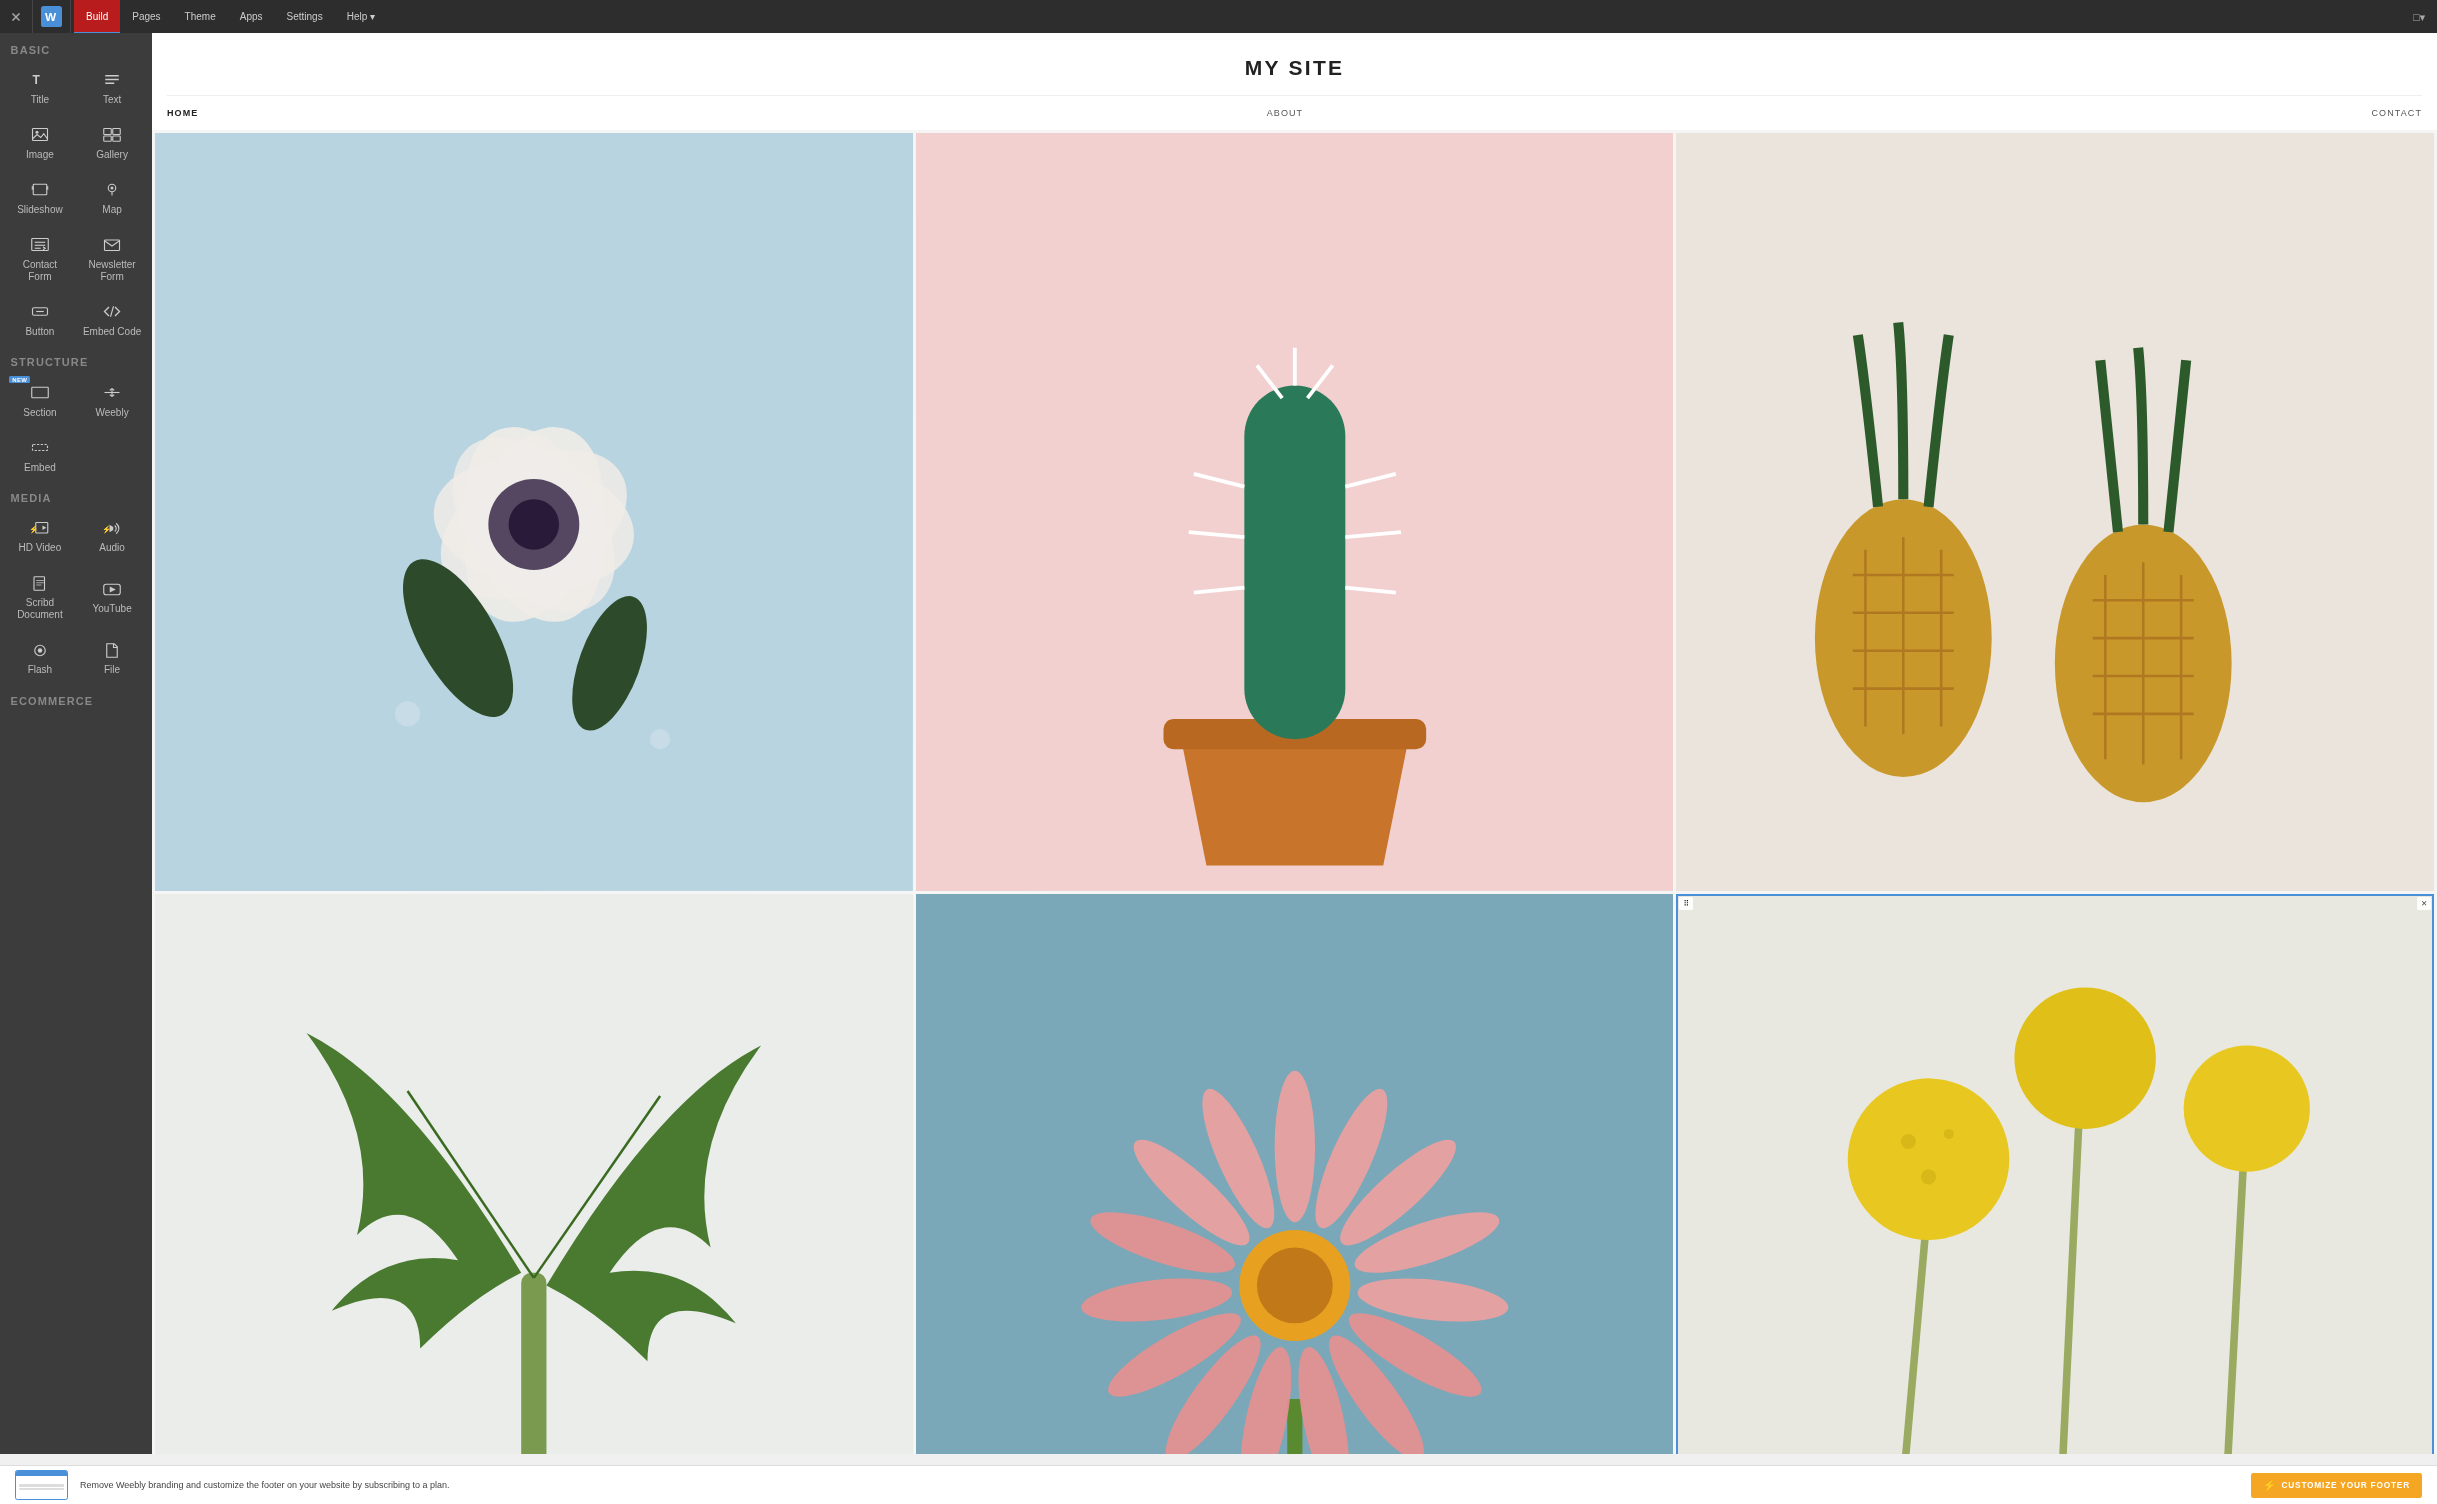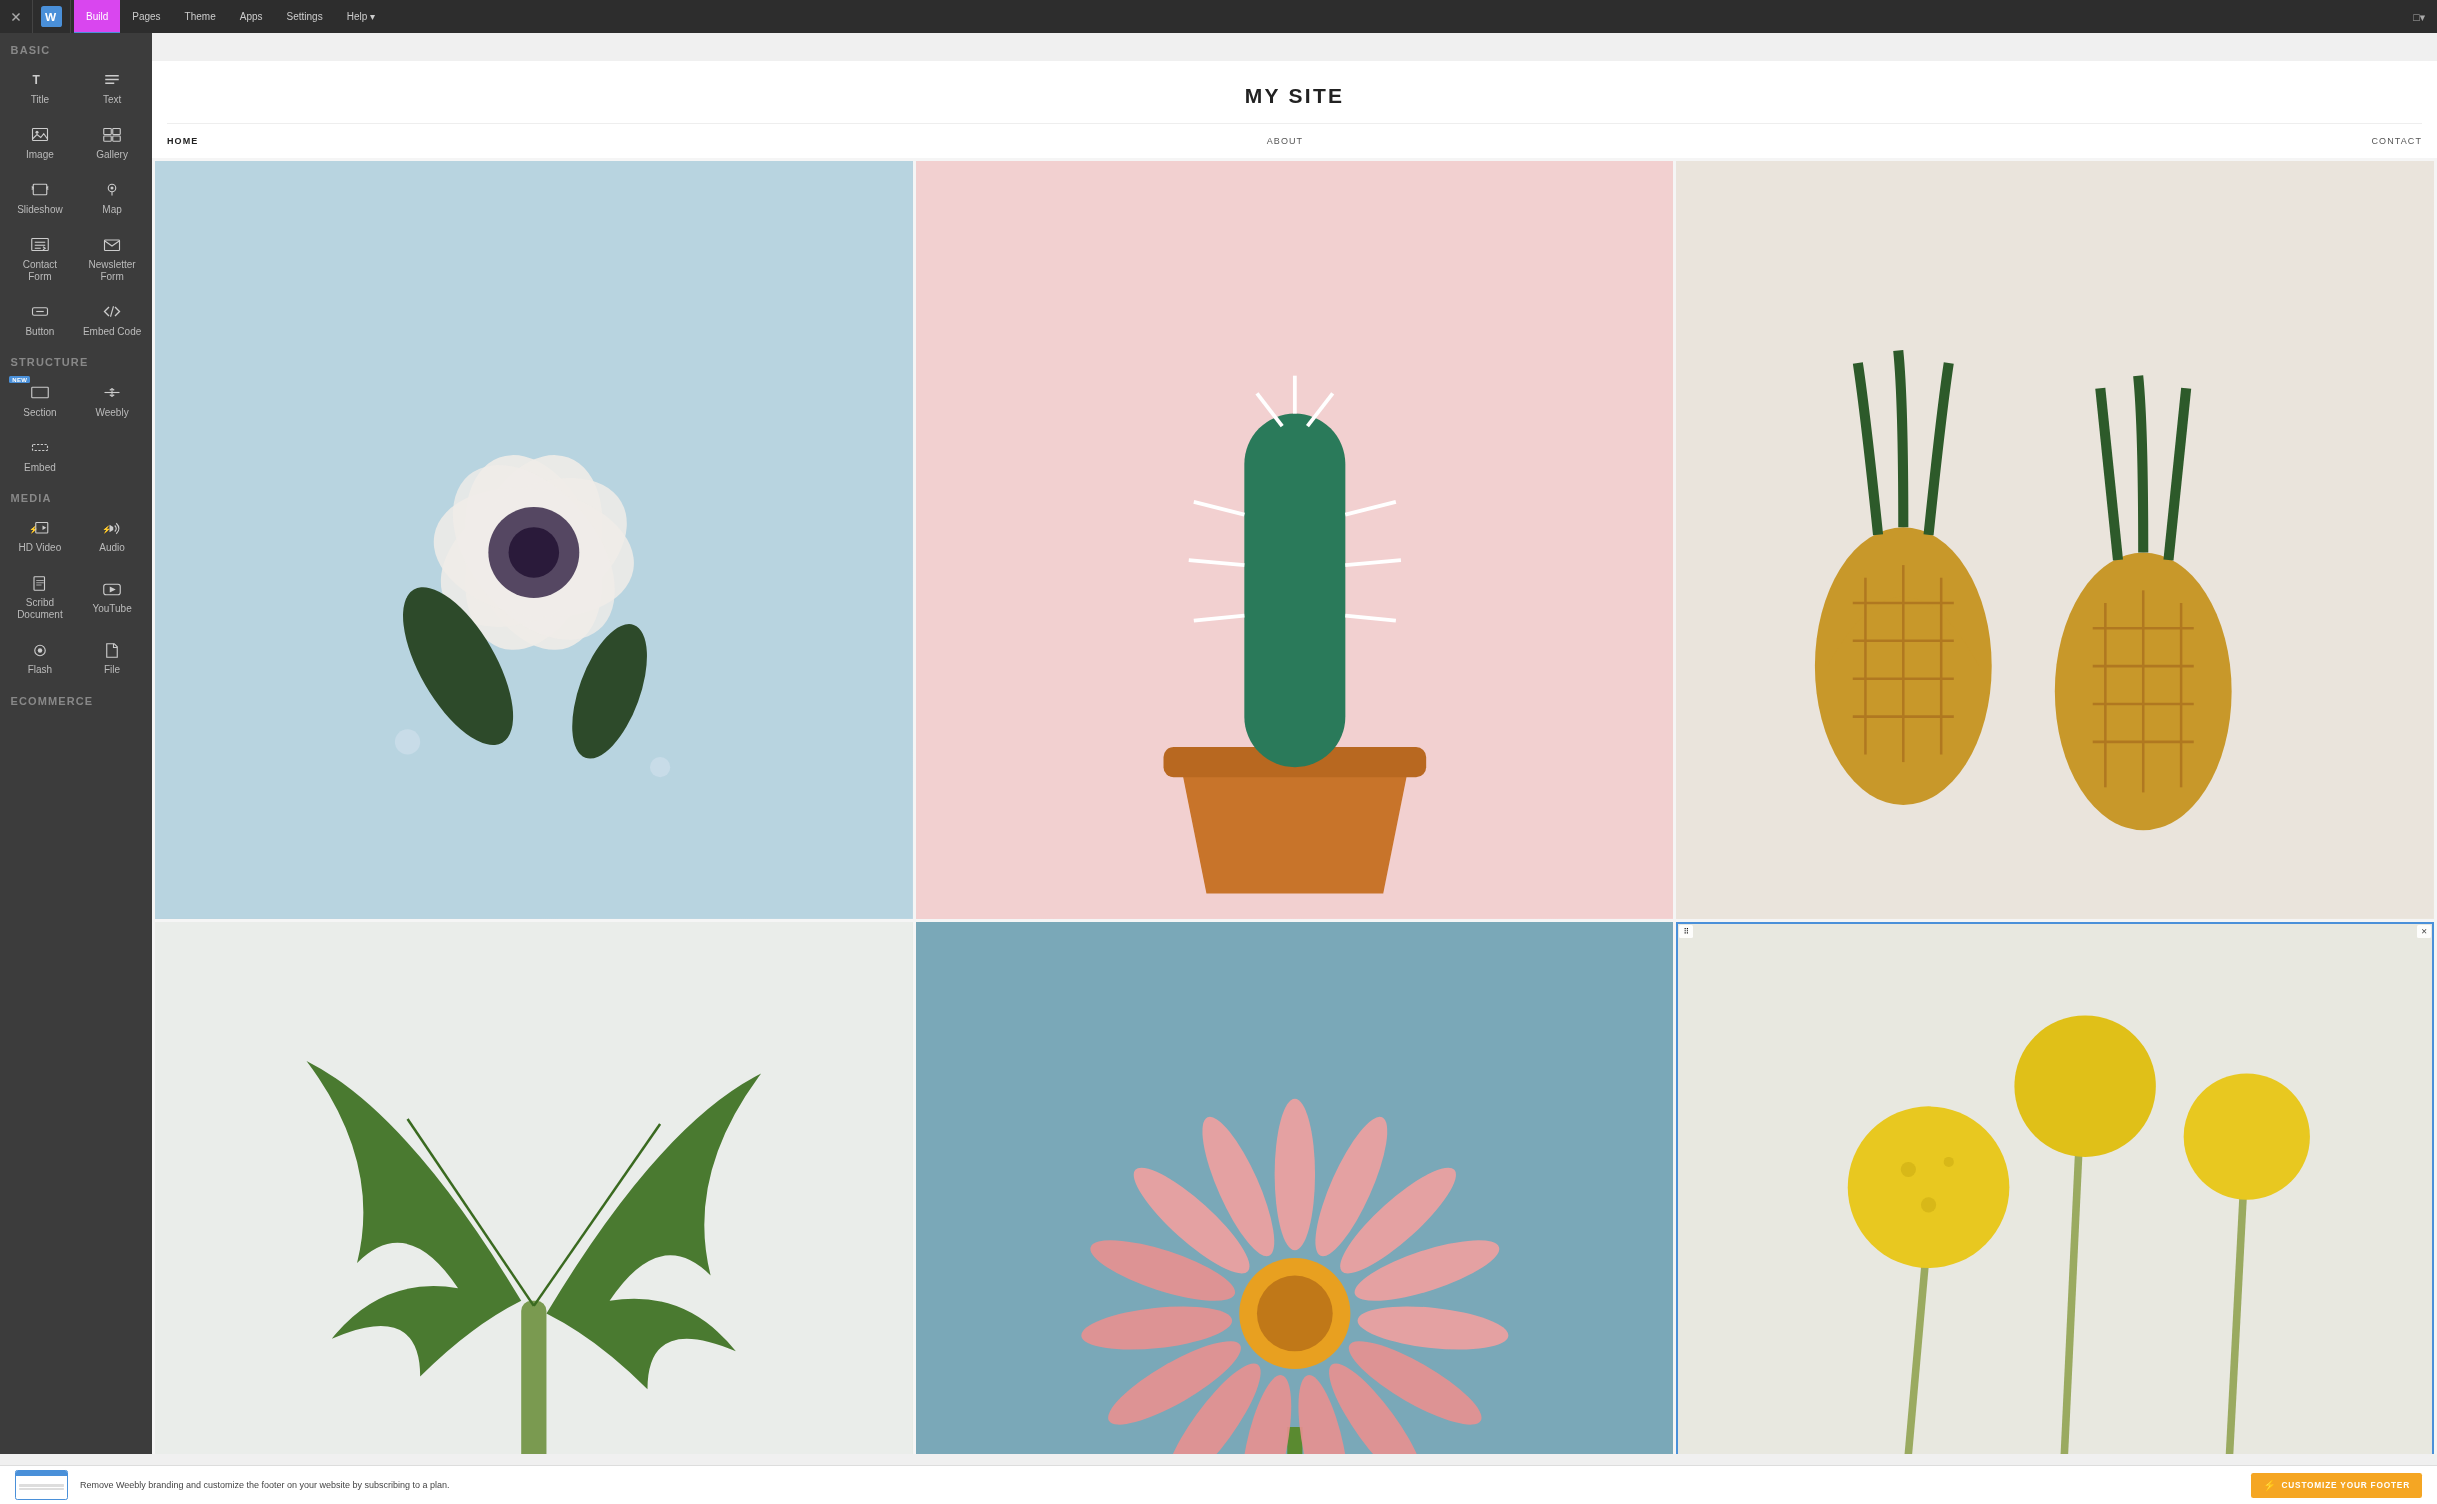--- a/index.html
+++ b/index.html
@@ -46,21 +46,21 @@
       display: flex;
       align-items: center;
       color: #ccc;
       font-size: 10px;
       cursor: pointer;
       border-bottom: 1.5px solid transparent;
     }
     .top-nav-tab.active {
       color: #fff;
       border-bottom: 1.5px solid #4a90d9;
-      background: #d946ef;
+      background: #b91c1c;
     }
     .top-nav-right {
       margin-left: auto;
       display: flex;
       align-items: center;
       padding-right: 9px;
       gap: 6px;
     }
     .top-nav-icon {
       color: #aaa;
@@ -141,21 +141,20 @@
       border-radius: 1.5px;
       letter-spacing: 0.4px;
     }
 
     
     .canvas-area {
       flex: 1;
       overflow: auto;
       background: #fdba74;
       position: relative;
-      margin-top: 28px;
     }
     .canvas-area::-webkit-scrollbar { width: 6px; height: 6px; }
     .canvas-area::-webkit-scrollbar-track { background: #ddd; }
     .canvas-area::-webkit-scrollbar-thumb { background: #bbb; }
 
     .site-canvas {
       background: #fff;
       min-height: 100%;
       position: relative;
     }

